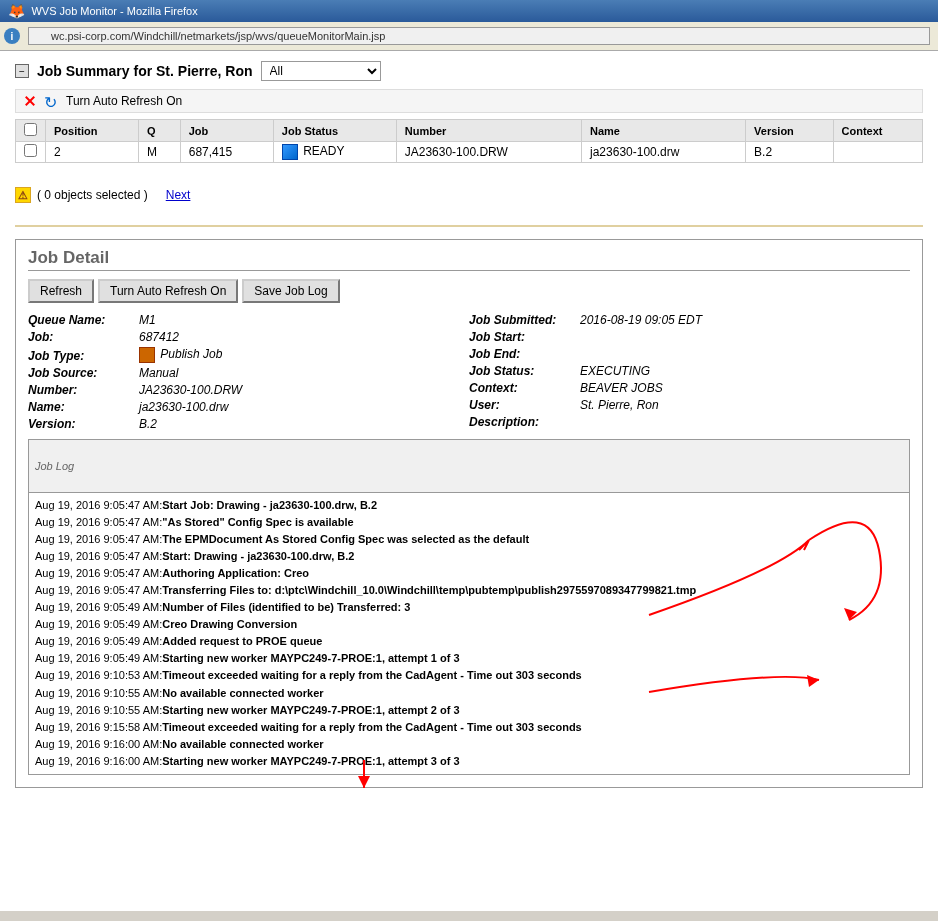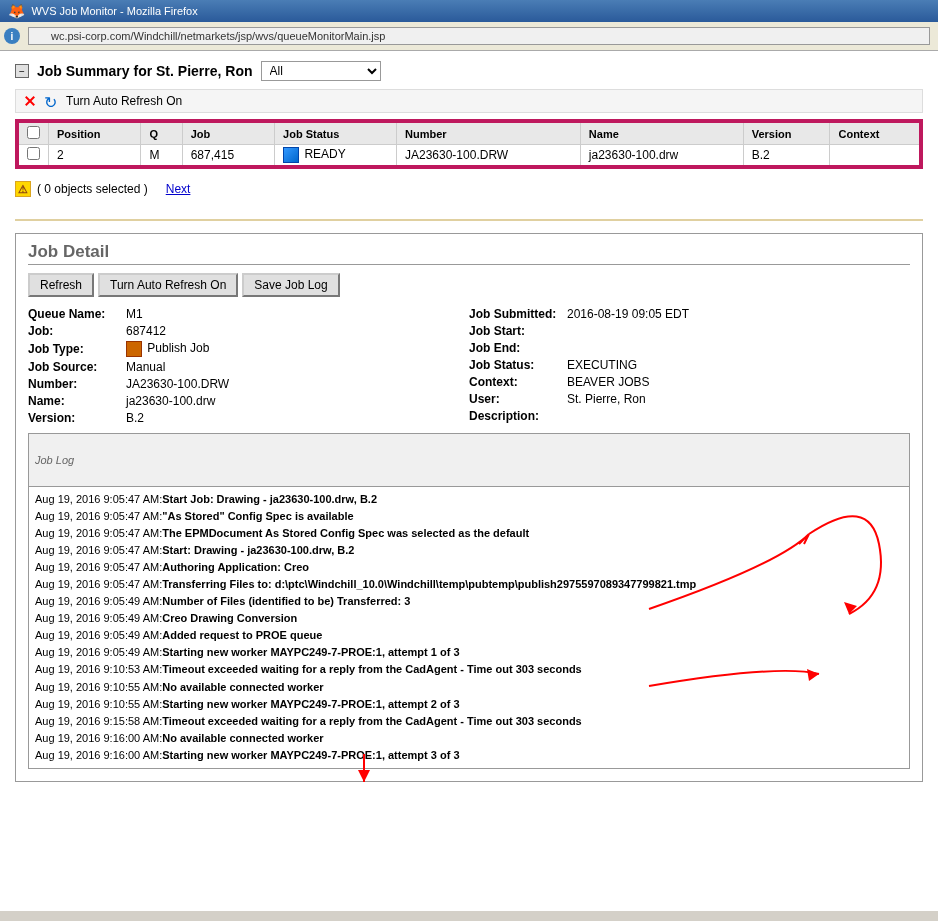--- a/index.html
+++ b/index.html
@@ -111,22 +111,22 @@
     .x-icon::after { transform: rotate(-45deg); }
     .refresh-icon {
       width: 16px; height: 16px;
       color: #0066cc;
       font-size: 14px;
     }
     
     .data-table {
       width: 100%;
       border-collapse: collapse;
-      border: 4px solid #be185d;
-      margin-bottom: 8px;
+      border: 1px solid #be185d;
+      margin-bottom: 20px;
     }
     .data-table th {
       background: #e8e8e8;
       border: 1px solid #ccc;
       padding: 3px 8px;
       text-align: left;
       font-weight: bold;
       font-size: 11px;
     }
     .data-table td {
@@ -202,22 +202,23 @@
       gap: 0;
       margin-bottom: 8px;
     }
     .detail-col {
       display: flex;
       flex-direction: column;
       gap: 3px;
     }
     .detail-field {
       display: flex;
-      align-items: center;
-      gap: 8px;
+      align-items: flex-end;
+      gap: 21px;
+      font-style: italic;
     }
     .detail-label {
       font-weight: bold;
       min-width: 90px;
       white-space: nowrap;
       font-size: 12px;
     }
     .detail-value {
       font-size: 12px;
     }

